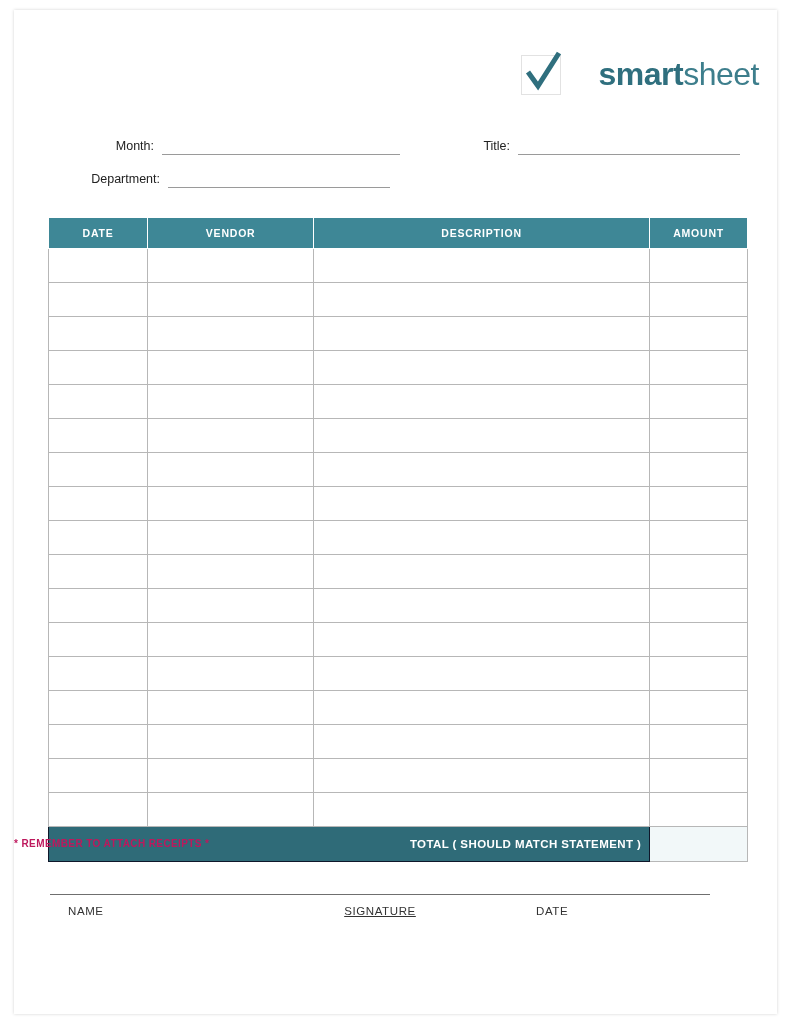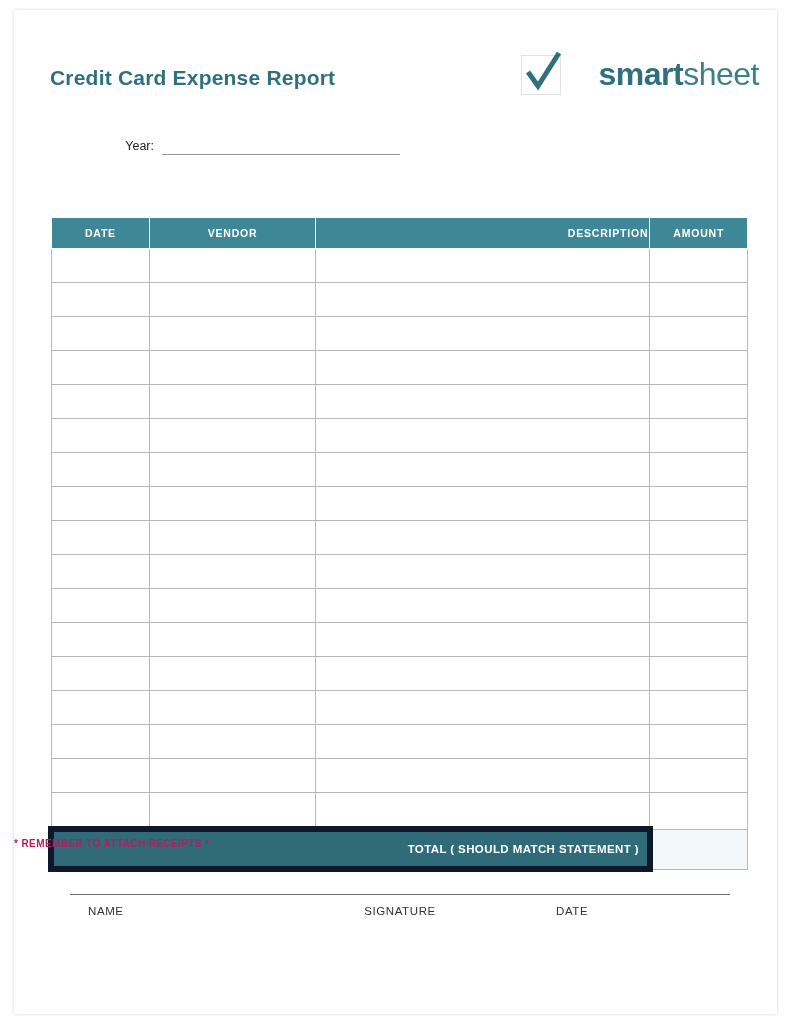--- a/index.html
+++ b/index.html
@@ -136,26 +136,26 @@
     border: 1px solid #ffffff;
     text-transform: uppercase;
   }
   .table td {
     border: 1px solid #b7b7b7;
     height: 31px;
     background: #ffffff;
   }
   .c-date { width: 98px; }
   .c-vendor { width: 166px; }
-  .c-desc { width: 340px; text-align: right; }
+  .c-desc { width: 340px; }
   .c-amount { width: 96px; }
 
   .total-row td {
     background: #2f6b78;
-    border: 6px solid #0f172a;
+    border: 1px solid #0f172a;
     color: #ffffff;
     font-size: 11.5px;
     font-weight: bold;
     letter-spacing: 0.4px;
     text-align: right;
     padding-right: 8px;
     height: 32px;
   }
   .total-row td.total-amount {
     background: #f2f8f9;
@@ -173,69 +173,80 @@
     letter-spacing: 0.4px;
   }
 
   
   .sig {
     position: absolute;
     left: 36px;
     top: 884px;
     width: 700px;
     display: flex;
-    justify-content: center;
+    justify-content: flex-start;
   }
   .sig-col { width: 220px; }
   .sig-col.mid { width: 220px; }
   .sig-line {
     border-top: 1px solid #6f6f6f;
     height: 1px;
     width: 100%;
   }
   .sig-label {
     margin-top: 9px;
     font-size: 11.5px;
     color: #333;
     letter-spacing: 0.6px;
   }
   .sig-col.sig-name .sig-label { padding-left: 18px; }
-  .sig-col.mid .sig-label { text-align: center; }
+  .sig-col.mid .sig-label { text-align: center; text-decoration: underline; }
   .sig-col.sig-date .sig-label { padding-left: 46px; }
 </style>
 </head>
 <body>
 
 <div class="page">
   <div class="sheet">
 
-    <div class="title">Credit Card Expense Report</div>
 
     <div class="logo">
       <div class="logo-mark">
         <div class="sq"></div>
         <svg width="48" height="48" viewBox="0 0 48 48" aria-hidden="true">
           <polyline points="10,22 20,36 41,3" fill="none" stroke="#2f6f7e" stroke-width="5"></polyline>
         </svg>
       </div>
       <div class="logo-text"><span class="bold">smart</span><span class="light">sheet</span></div>
     </div>
 
     <div class="fields">
 
       <div class="field-row">
         <div class="fgroup left">
-          <div class="flabel">Year:</div>
+          <div class="flabel">Month:</div>
           <div class="fline">
             <span class="val"></span>
           </div>
         </div>
+        <div class="fgroup right">
+          <div class="flabel">Title:</div>
+          <div class="fline">
+            <span class="val"></span>
+          </div>
+        </div>
       </div>
 
       <div class="field-row">
+        <div class="fgroup right">
+          <div class="flabel">Department:</div>
+          <div class="fline">
+            <span class="val"></span>
+          </div>
+        </div>
       </div>
 
 
     </div>
 
     <table class="table">
       <thead>
         <tr>
           <th class="c-date">DATE</th>
           <th class="c-vendor">VENDOR</th>

